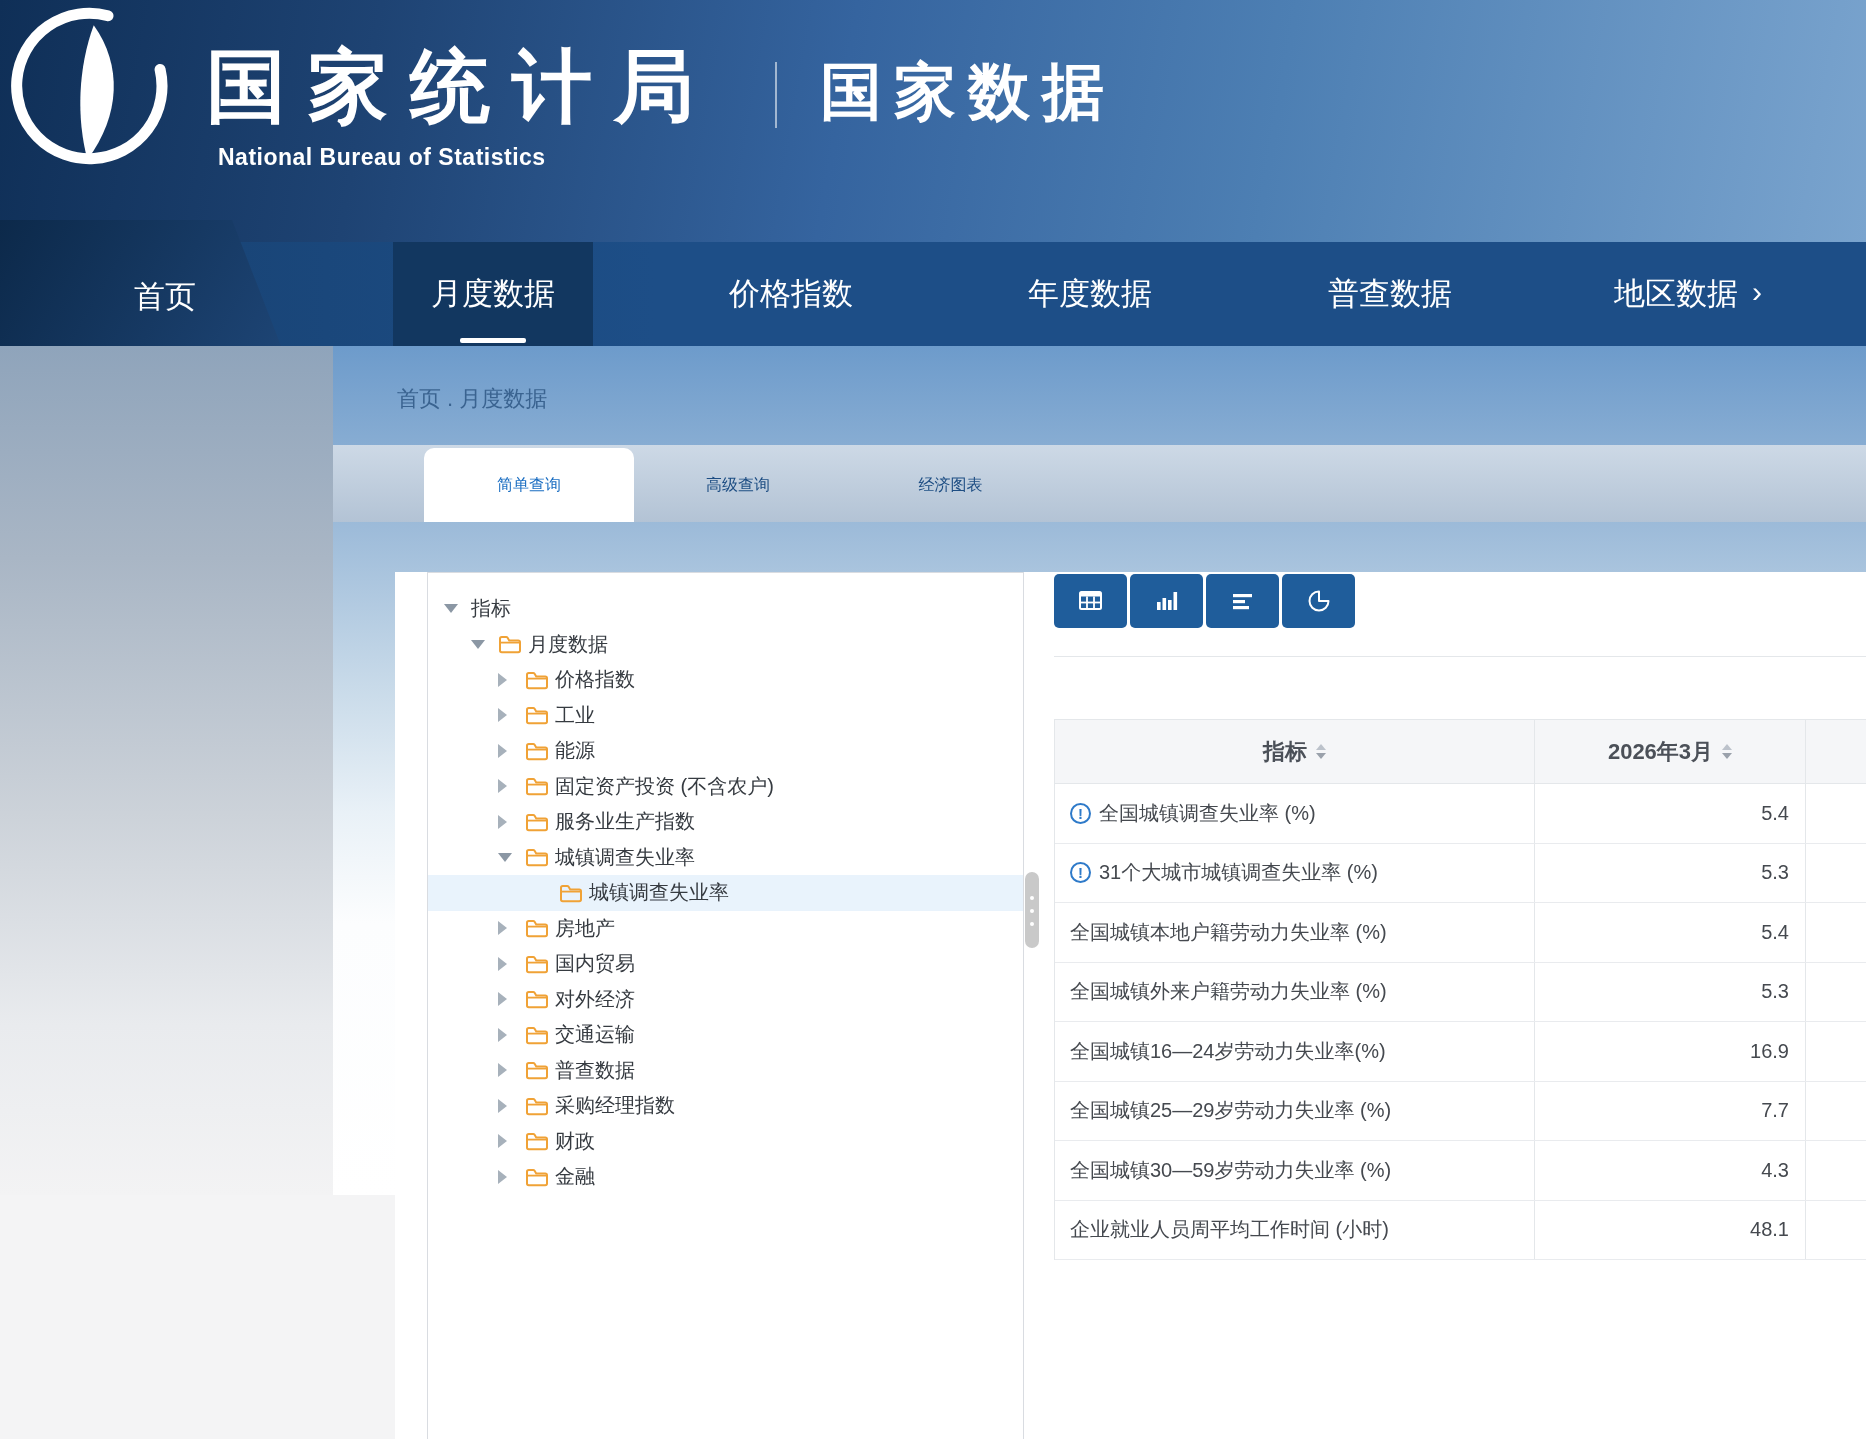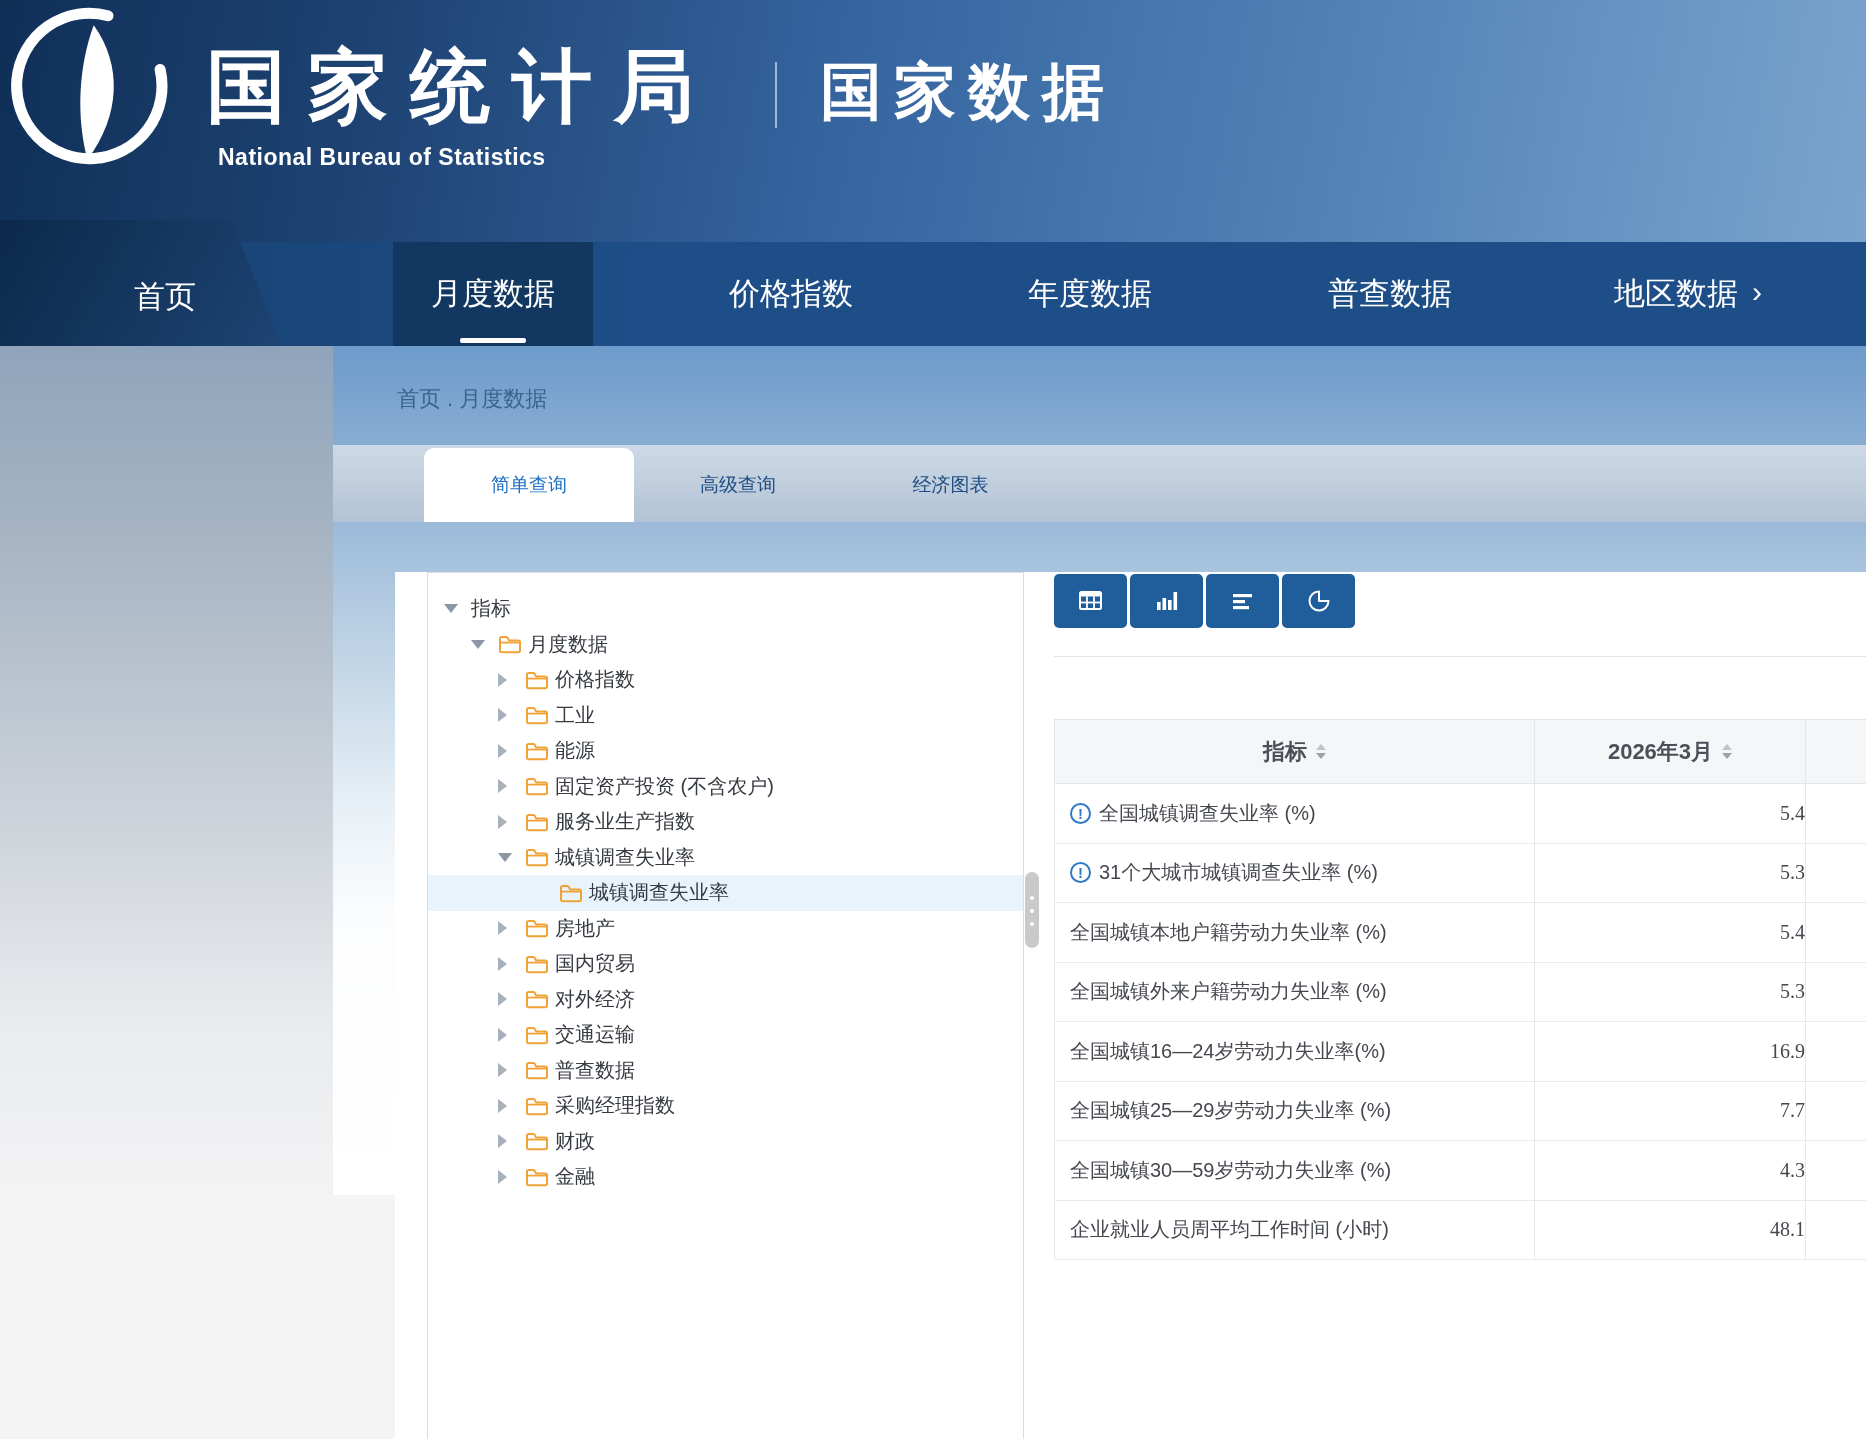--- a/index.html
+++ b/index.html
@@ -37,21 +37,21 @@
     background:linear-gradient(180deg,#8fa4bb 0%,#a9b6c5 25%,#ccd2d9 55%,#e9ebee 80%,#f3f3f4 100%); }
   .white-wrap { position:absolute; left:395px; top:572px; width:1471px; height:867px; background:#fff; }
 
   
   .breadcrumb { position:absolute; left:397px; top:384px; font-size:22px; color:#3a6390; white-space:nowrap; }
 
   
   .tabstrip { position:absolute; left:333px; top:445px; width:1533px; height:77px;
     background:linear-gradient(180deg,#cdd9e6,#b3c3d5); }
   .qtab { position:absolute; height:74px; display:flex; align-items:center; justify-content:center;
-    font-size:19px; color:#1d4d83; white-space:nowrap; }
+    font-size:16px; color:#1d4d83; white-space:nowrap; }
   .qtab.active { left:91px; top:3px; width:210px; background:#fff; border-radius:10px 10px 0 0; color:#1b6ec2; }
   .qtab.t2 { left:310px; top:3px; width:190px; }
   .qtab.t3 { left:520px; top:3px; width:195px; }
 
   
   .tree-panel { position:absolute; left:427px; top:572px; width:597px; height:867px; background:#fff;
     border:1px solid #d9dce1; border-bottom:none; padding-top:18px; }
   .trow { height:35.5px; display:flex; align-items:center; font-size:20px; color:#363b41; cursor:pointer; white-space:nowrap; }
   .trow.selected { background:#e9f3fc; }
   .lvl0 { padding-left:16px; } .lvl1 { padding-left:43px; } .lvl2 { padding-left:70px;align-items:center; } .lvl3 { padding-left:131px; }
@@ -72,21 +72,21 @@
 
   
   .dtable { position:absolute; left:1054px; top:719px; border-left:1px solid #e4e7ea; }
   .thead { display:grid; grid-template-columns:480px 271px 200px; height:65px; background:#f5f6f8;
     border-top:1px solid #e4e7ea; border-bottom:1px solid #e4e7ea; }
   .th { display:flex; align-items:center; justify-content:center; font-size:22px; font-weight:bold; color:#4b5058; cursor:pointer; }
   .th.b, .td.b { border-right:1px solid #e4e7ea; }
   .drow { display:grid; grid-template-columns:480px 271px 200px; height:59.5px; background:#fff; border-bottom:1px solid #e9ebee; }
   .td { display:flex; align-items:center; font-size:20px; color:#45494f; }
   .td.ind { padding-left:15px; }
-  .td.val { justify-content:flex-end; padding-right:0;font-family:Liberation Serif, serif; }
+  .td.val { justify-content:flex-end; padding-right:16px; }
   .sort { display:inline-flex; flex-direction:column; gap:3px; margin-left:9px; }
   .sort .up { border-left:5px solid transparent; border-right:5px solid transparent; border-bottom:6px solid #bcc2cb; }
   .sort .dn { border-left:5px solid transparent; border-right:5px solid transparent; border-top:6px solid #9aa1ab; }
   .info-ic { width:21px; height:21px; border:2px solid #2e7ac9; border-radius:50%; color:#2e7ac9;
     font-size:15px; font-weight:bold; display:inline-flex; align-items:center; justify-content:center; margin-right:8px; flex:none; }
 </style>
 </head>
 <body>
 
 <div class="page">

